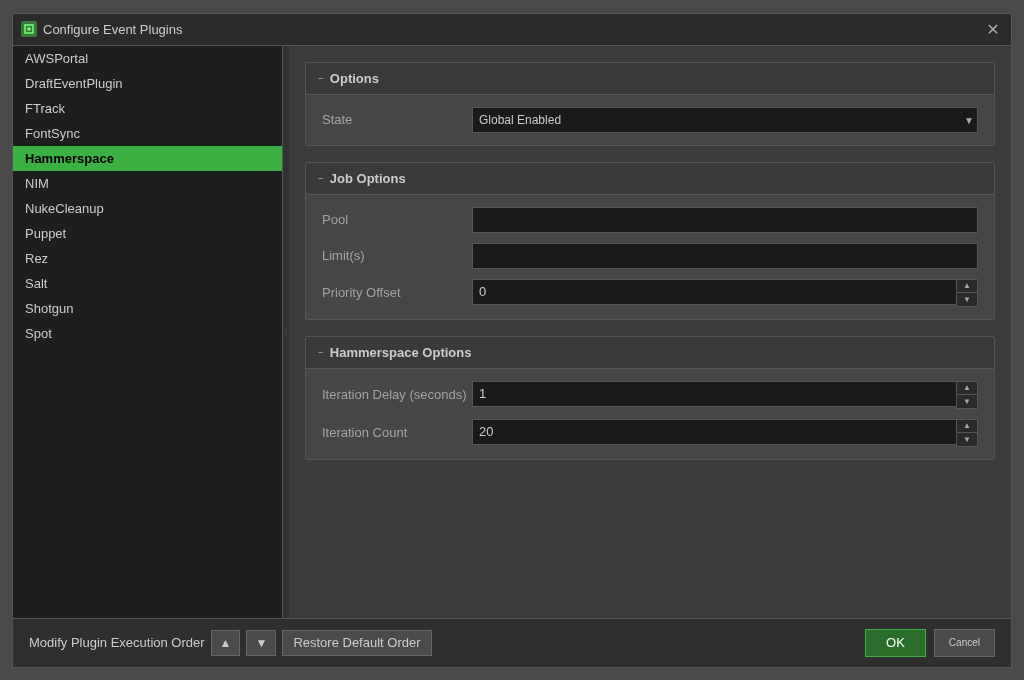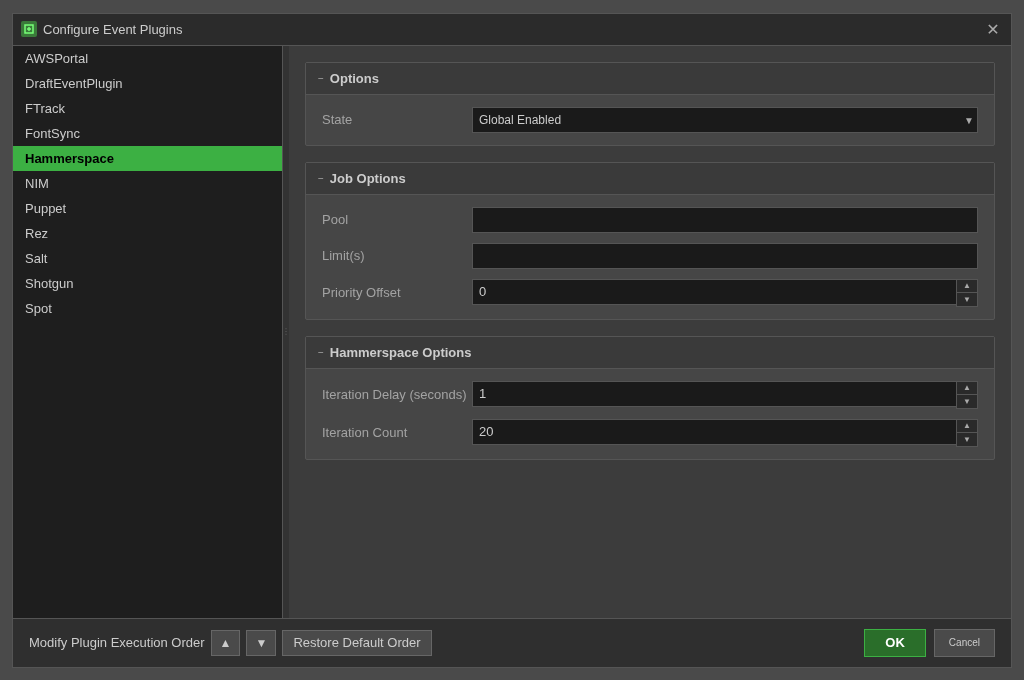--- a/index.html
+++ b/index.html
@@ -248,21 +248,21 @@
       gap: 8px;
     }
     .ok-btn {
       background: #2a6e2a;
       border: 1px solid #3cb043;
       color: #fff;
       padding: 4px 20px;
       cursor: pointer;
       font-size: 13px;
       height: 28px;
-      font-weight: bold;
+      font-weight: normal;
     }
     .cancel-btn {
       background: #4a4a4a;
       border: 1px solid #666;
       color: #ccc;
       padding: 4px 14px;
       cursor: pointer;
       font-size: 10px;
       height: 28px;
     }
@@ -299,20 +299,21 @@
 
   <div class="dialog-body">
 
     <div class="sidebar">
       <div class="sidebar-item">AWSPortal</div>
       <div class="sidebar-item">DraftEventPlugin</div>
       <div class="sidebar-item">FTrack</div>
       <div class="sidebar-item">FontSync</div>
       <div class="sidebar-item active">Hammerspace</div>
       <div class="sidebar-item">NIM</div>
+      <div class="sidebar-item">NukeCleanup</div>
       <div class="sidebar-item">Puppet</div>
       <div class="sidebar-item">Rez</div>
       <div class="sidebar-item">Salt</div>
       <div class="sidebar-item">Shotgun</div>
       <div class="sidebar-item">Spot</div>
     </div>
 
     <div class="drag-handle">⋮</div>
 
     <div class="main-content">

